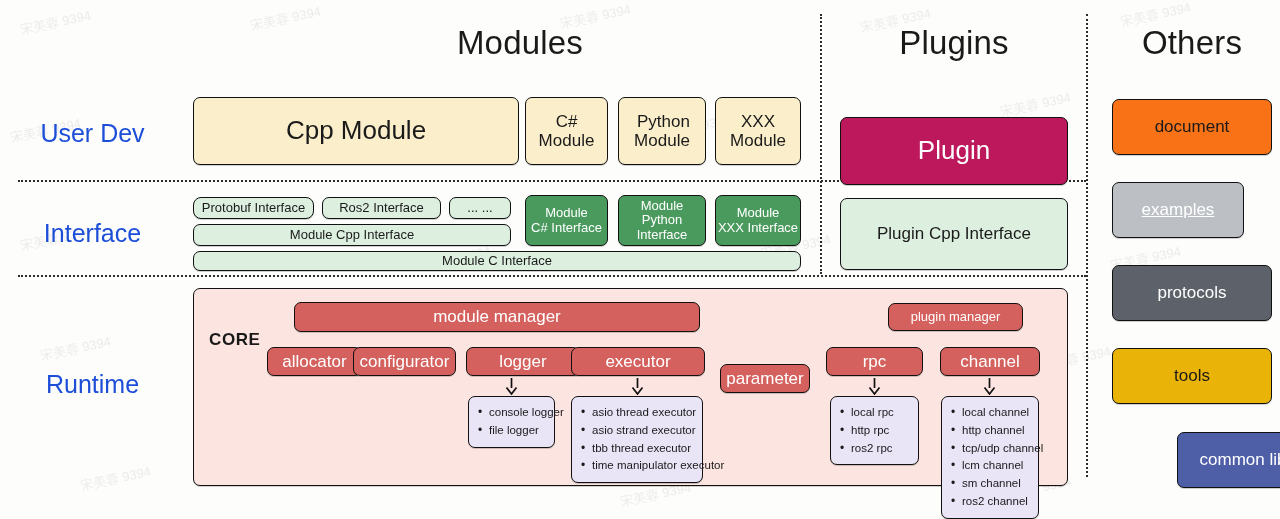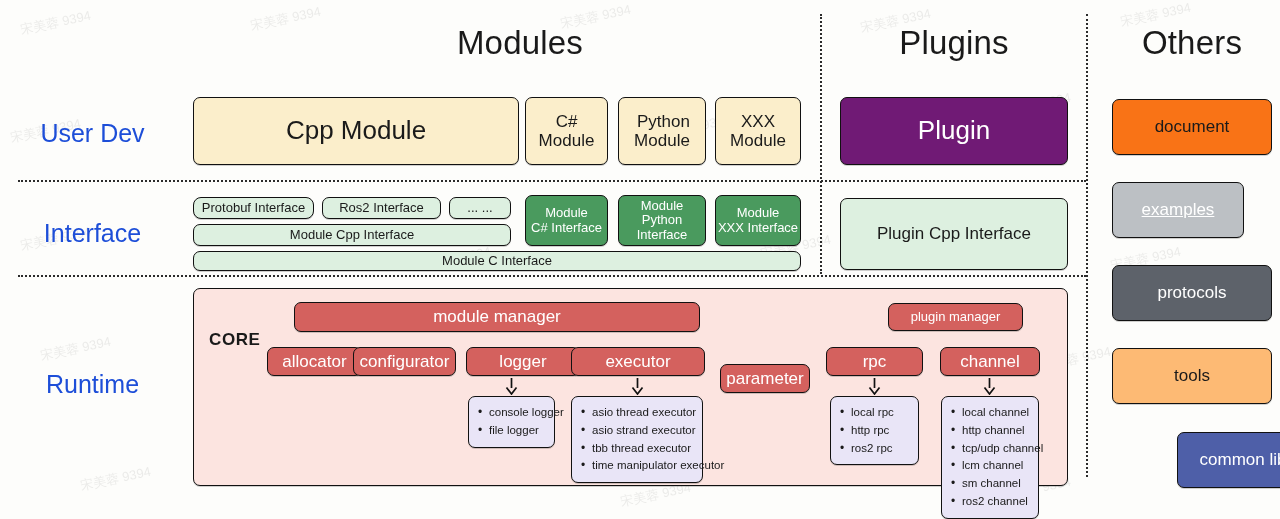--- a/index.html
+++ b/index.html
@@ -50,29 +50,29 @@
     height: 0;
   }
   .vsep {
     position: absolute;
     border-left: 2.2px dotted #2b2b2b;
     width: 0;
   }
 
   
   .fill-cream   { background: #fbeecb; }
-  .fill-gold    { background: #701a75; color: #fff; }
+  .fill-gold    { background: #be185d; color: #fff; margin-top: 20px; }
   .fill-mint    { background: #ddf0e0; }
   .fill-green   { background: #4a9a5e; color: #fff; }
   .fill-pinkbg  { background: #fce4e0; }
   .fill-red     { background: #d4615e; color: #fff; }
   .fill-white   { background: #f97316; }
   .fill-gray1   { background: #bcc0c4; color: #fff; }
   .fill-gray2   { background: #5d626a; color: #fff; }
-  .fill-periw   { background: #fdba74; }
+  .fill-periw   { background: #eab308; }
   .fill-blue    { background: #4e5fa8; color: #fff; }
 
   
   .t-lg   { font-size: 26px; }
   .t-md   { font-size: 17px; }
   .t-sm   { font-size: 13px; }
   .t-core { font-size: 17px; font-weight: bold; letter-spacing: .6px; }
   .t-oth  { font-size: 17px; }
 
   

